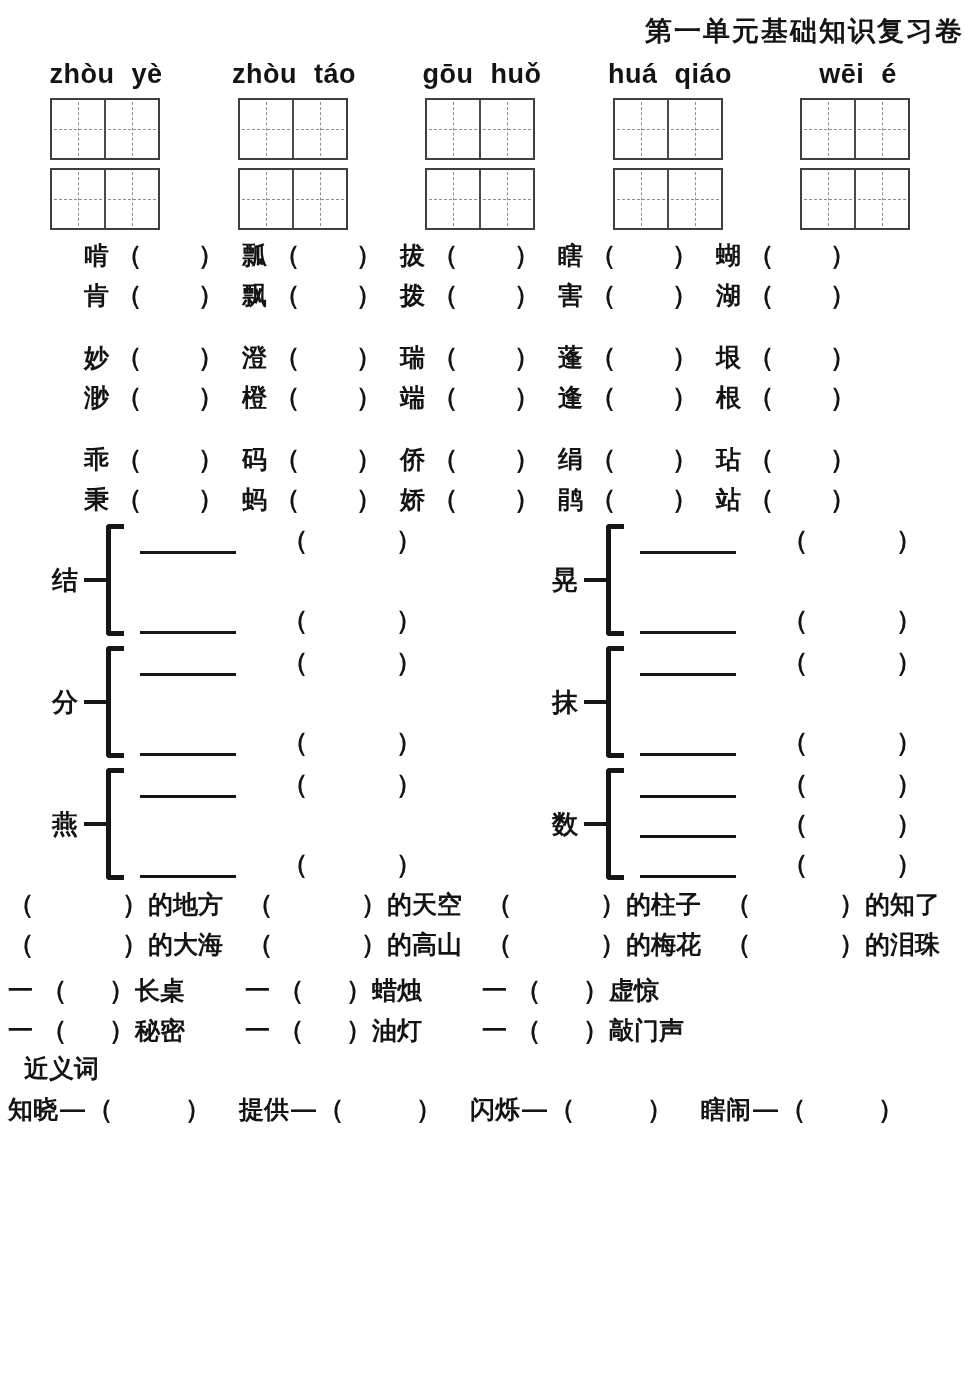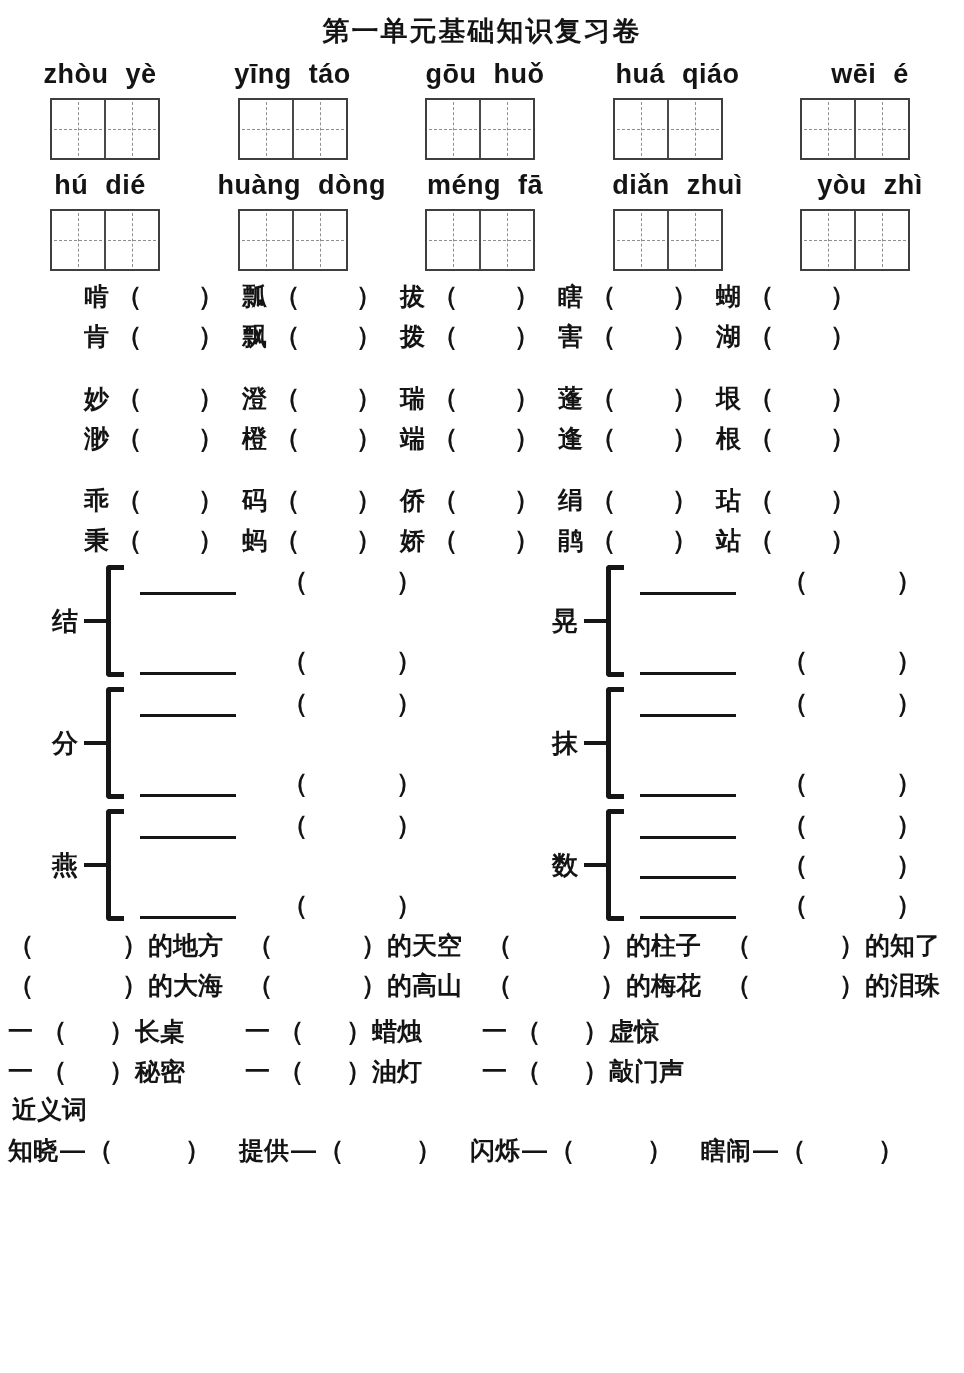--- a/index.html
+++ b/index.html
@@ -1,27 +1,27 @@
 <!DOCTYPE html>
 <html><head>
 <meta charset="utf-8">
 <style>
   html,body{margin:0;padding:0;background:#ffffff;}
   .page{
     width:964px;height:1373px;background:#fff;color:#141414;
     font-family:"Liberation Sans","DejaVu Sans",sans-serif;
     font-weight:700;overflow:hidden;position:relative;
   }
-  .title{text-align:center;font-size:27px;padding-top:13px;letter-spacing:2px;}
+  .title{text-align:right;font-size:27px;padding-top:13px;letter-spacing:2px;}
   .sec-header{font-size:25px;margin:10px 0 0 6px;letter-spacing:1px;}
-  .subheader{font-size:25px;margin:6px 0 0 12px;}
+  .subheader{font-size:25px;margin:6px 0 0 24px;}
 
   
-  .pinyin-row{display:flex;justify-content:space-between;padding:0 19px;margin-top:10px;
-    font-size:27px;margin-left:6px;}
+  .pinyin-row{display:flex;justify-content:space-between;padding:0 31px;margin-top:10px;
+    font-size:27px;}
   .pinyin-word{width:150px;text-align:center;white-space:nowrap;word-spacing:9px;letter-spacing:.5px;}
   .box-row{display:flex;justify-content:space-between;padding:0 54px 0 50px;margin-top:8px;}
   .tzg{width:110px;height:62px;border:2px solid #3f3f3f;display:flex;box-sizing:border-box;background:#fff;}
   .cell{flex:1;position:relative;}
   .cell + .cell{border-left:2px solid #4a4a4a;}
   .cell::before{content:"";position:absolute;left:50%;top:2px;bottom:2px;border-left:1.5px dashed #8f8f8f;}
   .cell::after{content:"";position:absolute;top:50%;left:2px;right:2px;border-top:1.5px dashed #8f8f8f;}
 
   
   .s2-rows{margin:10px 0 0 84px;font-size:25px;}
@@ -64,21 +64,21 @@
   .s5-dash{margin:0 2px;}
 </style>
 </head>
 <body>
 
 <div class="page">
   <div class="title">第一单元基础知识复习卷</div>
 
   <div class="pinyin-row">
       <span class="pinyin-word">zhòu yè</span>
-      <span class="pinyin-word">yīng táo</span>
+      <span class="pinyin-word">zhòu táo</span>
       <span class="pinyin-word">gōu huǒ</span>
       <span class="pinyin-word">huá qiáo</span>
       <span class="pinyin-word">wēi é</span>
     </div>
   <div class="box-row">
       <div class="tzg">
         <div class="cell"></div>
         <div class="cell"></div>
       </div>
       <div class="tzg">
@@ -90,27 +90,20 @@
         <div class="cell"></div>
       </div>
       <div class="tzg">
         <div class="cell"></div>
         <div class="cell"></div>
       </div>
       <div class="tzg">
         <div class="cell"></div>
         <div class="cell"></div>
       </div>
-    </div>
-  <div class="pinyin-row">
-      <span class="pinyin-word">hú dié</span>
-      <span class="pinyin-word">huàng dòng</span>
-      <span class="pinyin-word">méng fā</span>
-      <span class="pinyin-word">diǎn zhuì</span>
-      <span class="pinyin-word">yòu zhì</span>
     </div>
   <div class="box-row">
       <div class="tzg">
         <div class="cell"></div>
         <div class="cell"></div>
       </div>
       <div class="tzg">
         <div class="cell"></div>
         <div class="cell"></div>
       </div>

